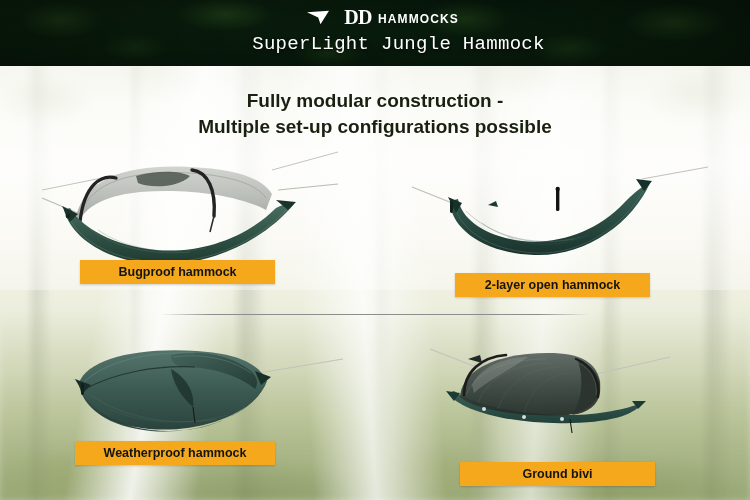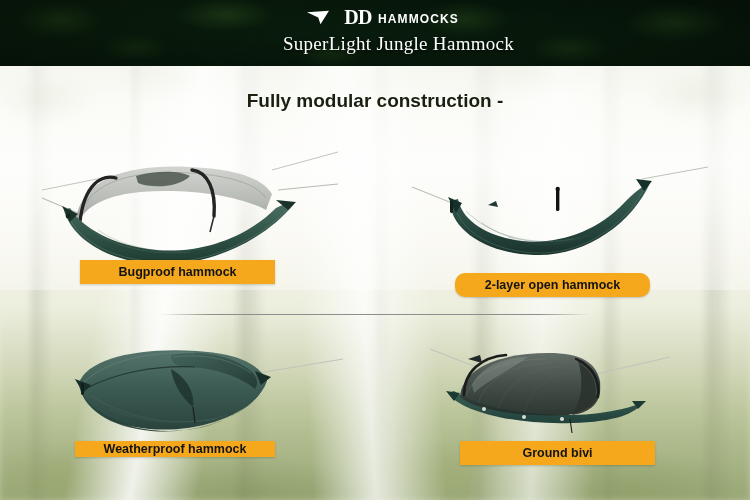--- a/index.html
+++ b/index.html
@@ -75,21 +75,21 @@
     background:radial-gradient(ellipse 420px 70px at 50% 50%, rgba(0,0,0,.25), rgba(0,0,0,.62) 100%);}
 
   .logo{position:absolute;left:0;right:0;top:7px;display:flex;align-items:center;justify-content:center;gap:3px;margin-left:16px;}
   .logo-swoosh{width:34px;height:15px;}
   .logo-dd{font-family:"Liberation Serif", serif;font-weight:bold;font-size:20px;color:#fff;
     letter-spacing:-.5px;line-height:1;}
   .logo-word{font-family:"Liberation Sans", sans-serif;font-weight:bold;font-size:12px;color:#fff;
     letter-spacing:1.1px;margin-left:3px;margin-top:4px;}
 
   .header-title{position:absolute;left:0;right:0;top:33px;text-align:center;
-    font-family:Liberation Serif, serif;font-size:19px;color:#ffffff;
+    font-family:Liberation Mono, monospace;font-size:19px;color:#ffffff;
     letter-spacing:.3px;text-shadow:0 1px 3px rgba(0,0,0,.7);margin-left:47px;}
 
   
   .headline{position:absolute;left:0;right:0;top:88px;text-align:center;
     font-size:19px;font-weight:bold;color:#19200f;line-height:1.35;
     text-shadow:0 1px 2px rgba(255,255,255,.75);}
   .headline div{white-space:nowrap;}
 
   
   .divider{position:absolute;left:160px;width:430px;top:314px;height:1px;
@@ -97,23 +97,23 @@
 
   
   .cell{position:absolute;}
   .shot{position:absolute;}
 
   
   .label{position:absolute;background:#f5a81c;color:#141414;
     font-size:12.5px;font-weight:bold;display:flex;align-items:center;justify-content:center;
     box-shadow:0 1px 2px rgba(0,0,0,.18);}
   .lbl-1{left:80px;top:260px;width:195px;height:24px;}
-  .lbl-2{left:455px;top:273px;width:195px;height:24px;border-radius:10px;}
-  .lbl-3{left:75px;top:441px;width:200px;height:16px;}
-  .lbl-4{left:460px;top:441px;width:195px;height:24px;}
+  .lbl-2{left:455px;top:273px;width:195px;height:24px;}
+  .lbl-3{left:75px;top:441px;width:200px;height:24px;}
+  .lbl-4{left:460px;top:462px;width:195px;height:24px;}
 </style>
 </head>
 <body>
 
 <div id="stage">
 
   <div class="bg bg-base"></div>
   <div class="canopy"></div>
   <div class="trunk t1"></div>
   <div class="trunk t2"></div>
@@ -136,20 +136,21 @@
       </svg>
       <span class="logo-dd">DD</span>
       <span class="logo-word">HAMMOCKS</span>
     </div>
 
     <div class="header-title">SuperLight Jungle Hammock</div>
   </div>
 
   <div class="headline">
     <div>Fully modular construction -</div>
+    <div>Multiple set-up configurations possible</div>
   </div>
 
   <div class="cell">
     <svg class="shot" style="left:40px;top:150px;" width="300" height="125" viewBox="0 0 300 125">
       <defs>
         <linearGradient id="bpBody" x1="0" y1="0" x2="0" y2="1">
           <stop offset="0" stop-color="#4a6e61"></stop>
           <stop offset=".45" stop-color="#33564a"></stop>
           <stop offset="1" stop-color="#1e3a31"></stop>
         </linearGradient>

